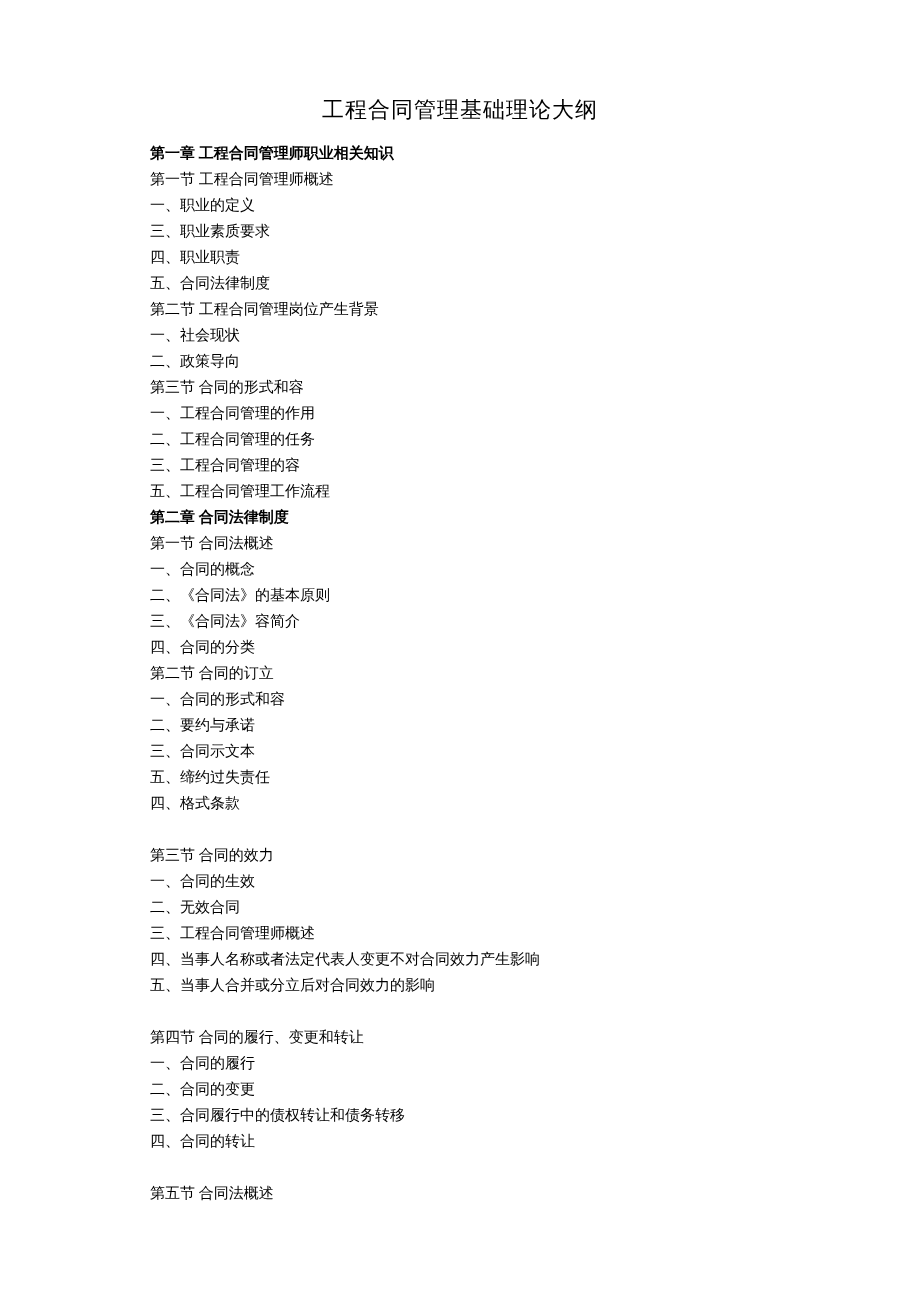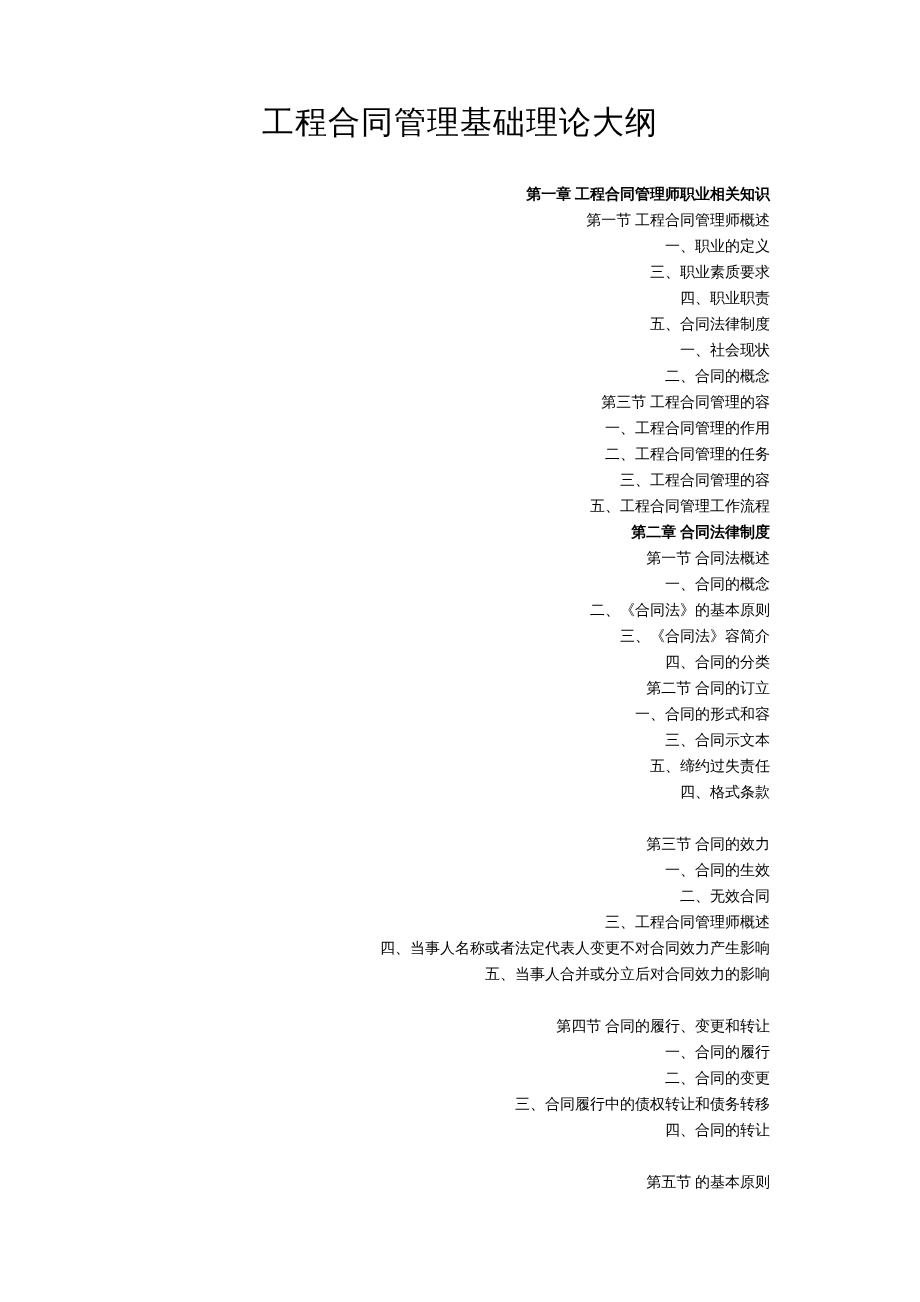--- a/index.html
+++ b/index.html
@@ -6,80 +6,81 @@
       margin: 0;
       padding: 0;
       background: #ffffff;
       font-family: "SimSun", "宋体", serif;
       width: 920px;
     }
     .page {
       padding: 80px 150px 80px 150px;
     }
     .title {
-      font-size: 32px;
+      font-size: 22px;
       text-align: center;
       font-weight: normal;
-      margin-bottom: 36px;
+      margin-bottom: 15px;
       font-family: "SimSun", "宋体", serif;
       letter-spacing: 1px;
     }
     .line {
       font-size: 15px;
       line-height: 26px;
       white-space: nowrap;
       color: #000;
-      text-align: right;
     }
     .bold {
       font-weight: bold;
     }
     .spacer {
       height: 26px;
     }
   </style>
 </head>
 <body>
 
 <div class="page">
   <h1 class="title">工程合同管理基础理论大纲</h1>
   <div id="content">
       <div class="line bold">第一章   工程合同管理师职业相关知识</div>
       <div class="line">第一节   工程合同管理师概述</div>
       <div class="line">一、职业的定义</div>
       <div class="line">三、职业素质要求</div>
       <div class="line">四、职业职责</div>
       <div class="line">五、合同法律制度</div>
+      <div class="line">第二节   工程合同管理岗位产生背景</div>
       <div class="line">一、社会现状</div>
-      <div class="line">二、合同的概念</div>
-      <div class="line">第三节   工程合同管理的容</div>
+      <div class="line">二、政策导向</div>
+      <div class="line">第三节   合同的形式和容</div>
       <div class="line">一、工程合同管理的作用</div>
       <div class="line">二、工程合同管理的任务</div>
       <div class="line">三、工程合同管理的容</div>
       <div class="line">五、工程合同管理工作流程</div>
       <div class="line bold">第二章   合同法律制度</div>
       <div class="line">第一节   合同法概述</div>
       <div class="line">一、合同的概念</div>
       <div class="line">二、《合同法》的基本原则</div>
       <div class="line">三、《合同法》容简介</div>
       <div class="line">四、合同的分类</div>
       <div class="line">第二节   合同的订立</div>
       <div class="line">一、合同的形式和容</div>
+      <div class="line">二、要约与承诺</div>
       <div class="line">三、合同示文本</div>
       <div class="line">五、缔约过失责任</div>
       <div class="line">四、格式条款</div>
       <div class="spacer"></div>
       <div class="line">第三节   合同的效力</div>
       <div class="line">一、合同的生效</div>
       <div class="line">二、无效合同</div>
       <div class="line">三、工程合同管理师概述</div>
       <div class="line">四、当事人名称或者法定代表人变更不对合同效力产生影响</div>
       <div class="line">五、当事人合并或分立后对合同效力的影响</div>
       <div class="spacer"></div>
       <div class="line">第四节   合同的履行、变更和转让</div>
       <div class="line">一、合同的履行</div>
       <div class="line">二、合同的变更</div>
       <div class="line">三、合同履行中的债权转让和债务转移</div>
       <div class="line">四、合同的转让</div>
       <div class="spacer"></div>
-      <div class="line">第五节   的基本原则</div>
+      <div class="line">第五节   合同法概述</div>
     </div>
 </div>
 
 </body></html>

